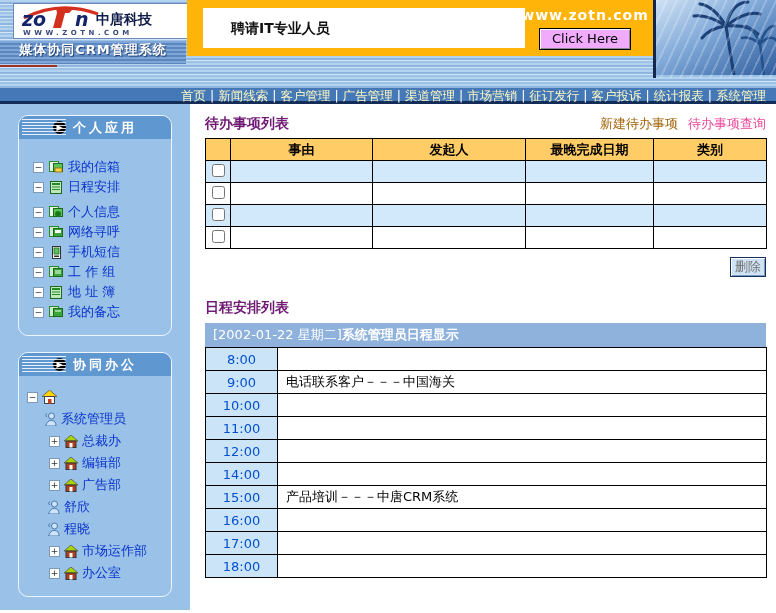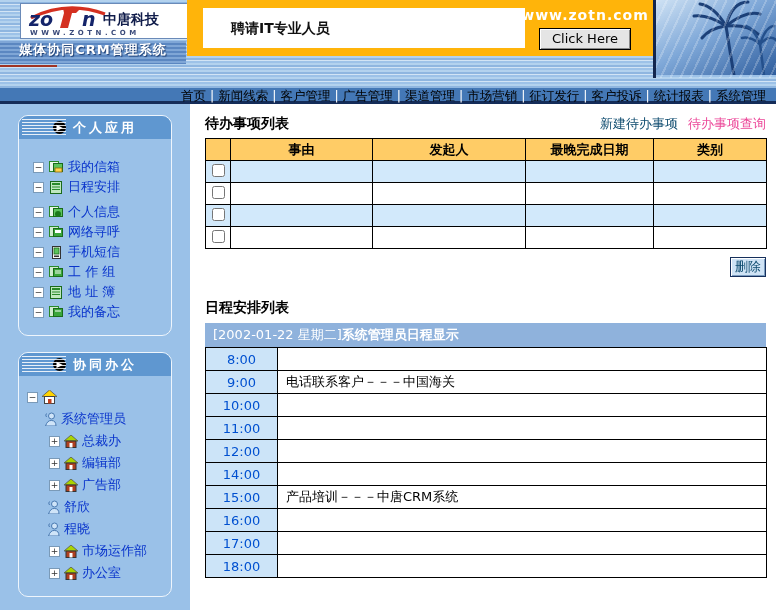--- a/index.html
+++ b/index.html
@@ -7,56 +7,56 @@
   body {
     width:776px; height:613px; overflow:hidden; background:#fff;
     font-family:"DejaVu Sans","Liberation Sans",sans-serif; font-size:13px; color:#000;
   }
   
   .header {
     position:relative; height:88px;
     background:repeating-linear-gradient(180deg,#b3d2ee 0 2px,#8fb6e0 2px 4px,#d2e4f5 4px 5px,#9dc2e8 5px 7px);
   }
   .logo-box {
-    position:absolute; left:20px; top:3px; width:177px; height:36px;
+    position:absolute; left:13px; top:3px; width:177px; height:36px;
     background:#fff; border:1px solid #6a8ab8; padding:1px 15px 0 4px;
   }
   .subtitle-bar {
     position:absolute; left:0; top:41px; width:186px; height:23px;
     background:repeating-linear-gradient(180deg,#7fa6d6 0 2px,#5b87c1 2px 4px);
     color:#fff; font-weight:bold; font-size:13px; line-height:17px; text-align:center;
     letter-spacing:1px; text-shadow:1px 1px 1px #1a3a6e;
   }
   .red-line { position:absolute; left:0; top:65px; width:57px; height:2px; background:#a03424; }
   .banner { position:absolute; left:187px; top:0; width:466px; height:56px; background:#ffb40a; }
   .ad-box {
     position:absolute; left:16px; top:8px; width:322px; height:40px; background:#fff;
     font-size:14px; font-weight:bold; line-height:40px; padding-left:28px; color:#111;
   }
   .banner-url {
     position:absolute; left:334px; top:7px; width:128px; text-align:center;
     color:#fff; font-weight:bold; font-size:14px; letter-spacing:1px;
   }
   .click-btn {
     position:absolute; left:352px; top:28px; width:92px; height:22px;
-    background:#e5e5e5; border:1px solid #000; color:#000;
+    background:#f0abfc; border:1px solid #000; color:#000;
     box-shadow:inset 1px 1px 0 #fff, inset -1px -1px 0 #8a8a8a;
     font-size:13px; line-height:20px; text-align:center; cursor:pointer;
   }
   .palm { position:absolute; left:653px; top:0; width:123px; height:78px; border-left:3px solid #12264e; }
   .palm-streaks {
     position:absolute; inset:0;
     background:repeating-linear-gradient(115deg, rgba(255,255,255,.22) 0 2px, transparent 2px 9px);
   }
   
   .navbar {
     height:16px; line-height:16px; background:#4478b6; border-bottom:3px solid #142c58;
     color:#fff; font-size:12.5px; text-align:right; padding-right:10px; white-space:nowrap;
   }
-  .nav-item { color:#000000; text-decoration:none; cursor:pointer;font-family:Liberation Mono, monospace; }
+  .nav-item { color:#fef9c3; text-decoration:none; cursor:pointer;font-family:Liberation Mono, monospace; }
   .nav-sep { padding:0 4px; }
   
   .page-body { display:flex; height:506px; overflow:hidden; }
   .sidebar { width:190px; flex-shrink:0; background:#9ac1e8; padding-top:11px; overflow:hidden; }
   .panel { width:154px; margin:0 auto 16px; border:1px solid #eef5fc; border-radius:10px; overflow:hidden; }
   .panel-header {
     position:relative; height:23px; background:#5f97d0;
     display:flex; align-items:center; justify-content:center; gap:7px;
     color:#fff; font-weight:bold; font-size:13px; letter-spacing:3px;
   }
@@ -78,34 +78,34 @@
   .tree { padding:10px 0 12px; }
   .t-row { display:flex; align-items:center; gap:4px; height:22px; color:#0a35cc; cursor:pointer; }
   .ind0 { padding-left:8px; }
   .ind1 { padding-left:24px; }
   .ind2 { padding-left:30px; }
   .ind2p { padding-left:27px; }
   .icn { flex-shrink:0; display:inline-block; }
   
   .content { flex:1; background:#fff; padding:11px 0 0 15px; overflow:hidden; }
   .sec-head { display:flex; align-items:flex-end; width:561px; margin-bottom:5px; }
-  .sec-title { font-size:14px; font-weight:bold; color:#000000; }
+  .sec-title { font-size:14px; font-weight:bold; color:#701a75; }
   .todo-links { margin-left:auto; font-size:13px; }
-  .link-new { color:#0c4a6e; text-decoration:none; margin-right:10px; cursor:pointer; }
+  .link-new { color:#a16207; text-decoration:none; margin-right:10px; cursor:pointer; }
   .link-query { color:#ec4899; text-decoration:none; cursor:pointer; }
   table.todo { border-collapse:collapse; width:561px; table-layout:fixed; }
   table.todo th { background:#ffcc66; border:1px solid #000; height:22px; font-size:13px; font-weight:bold; }
   table.todo td { border:1px solid #000; height:22px; text-align:center; }
   tr.r-alt td { background:#d2e9fb; }
   input[type=checkbox] { width:13px; height:13px; margin:0; }
   .del-row { width:561px; display:flex; justify-content:flex-end; margin-top:8px; }
   .del-btn {
     min-width:36px; height:20px; background:#cfe3f5; border:1px solid #16305c;
     box-shadow:inset 1px 1px 0 #fff, inset -1px -1px 0 #7a9cc0;
-    color:#0c4a6e; font-size:13px; line-height:18px; text-align:center; padding:0 3px; cursor:pointer;
+    color:#737373; font-size:13px; line-height:18px; text-align:center; padding:0 3px; cursor:pointer;
   }
   .sched-title { margin-top:22px; margin-bottom:6px; }
   .sched-hdr { width:561px; height:24px; background:#8fb2dc; color:#fff; line-height:24px; padding-left:8px; }
   .sched-hdr .bold { font-weight:bold; }
   table.sched { border-collapse:collapse; width:561px; table-layout:fixed; }
   table.sched td { border:1px solid #000; height:23px; font-size:13px; }
   td.t-time { background:#cce4f8; color:#0050d0; text-align:center; }
   td.t-event { padding-left:8px; color:#000; }
 </style>
 </head>

